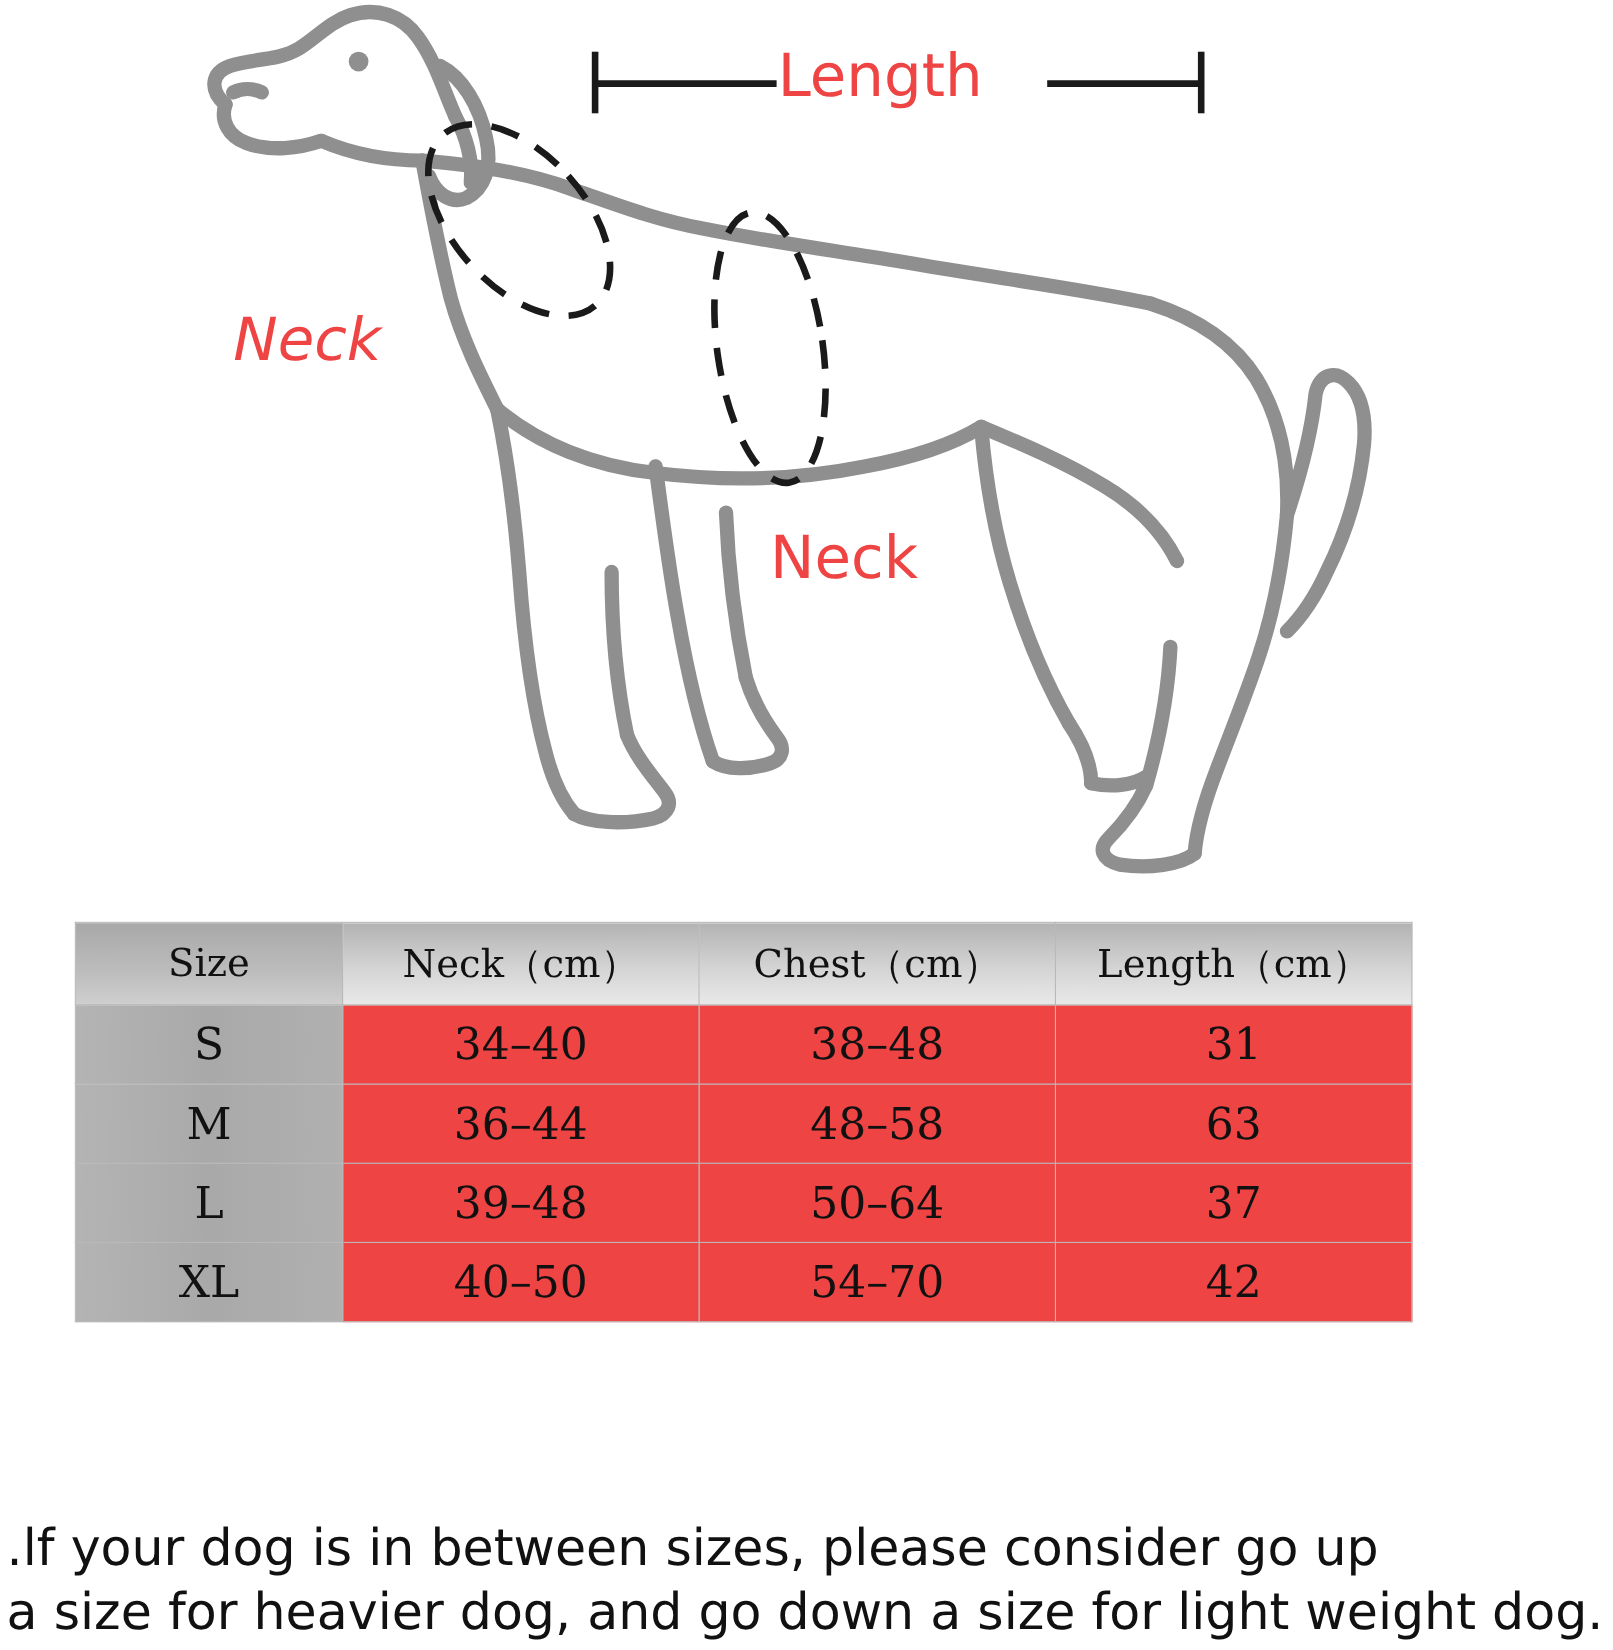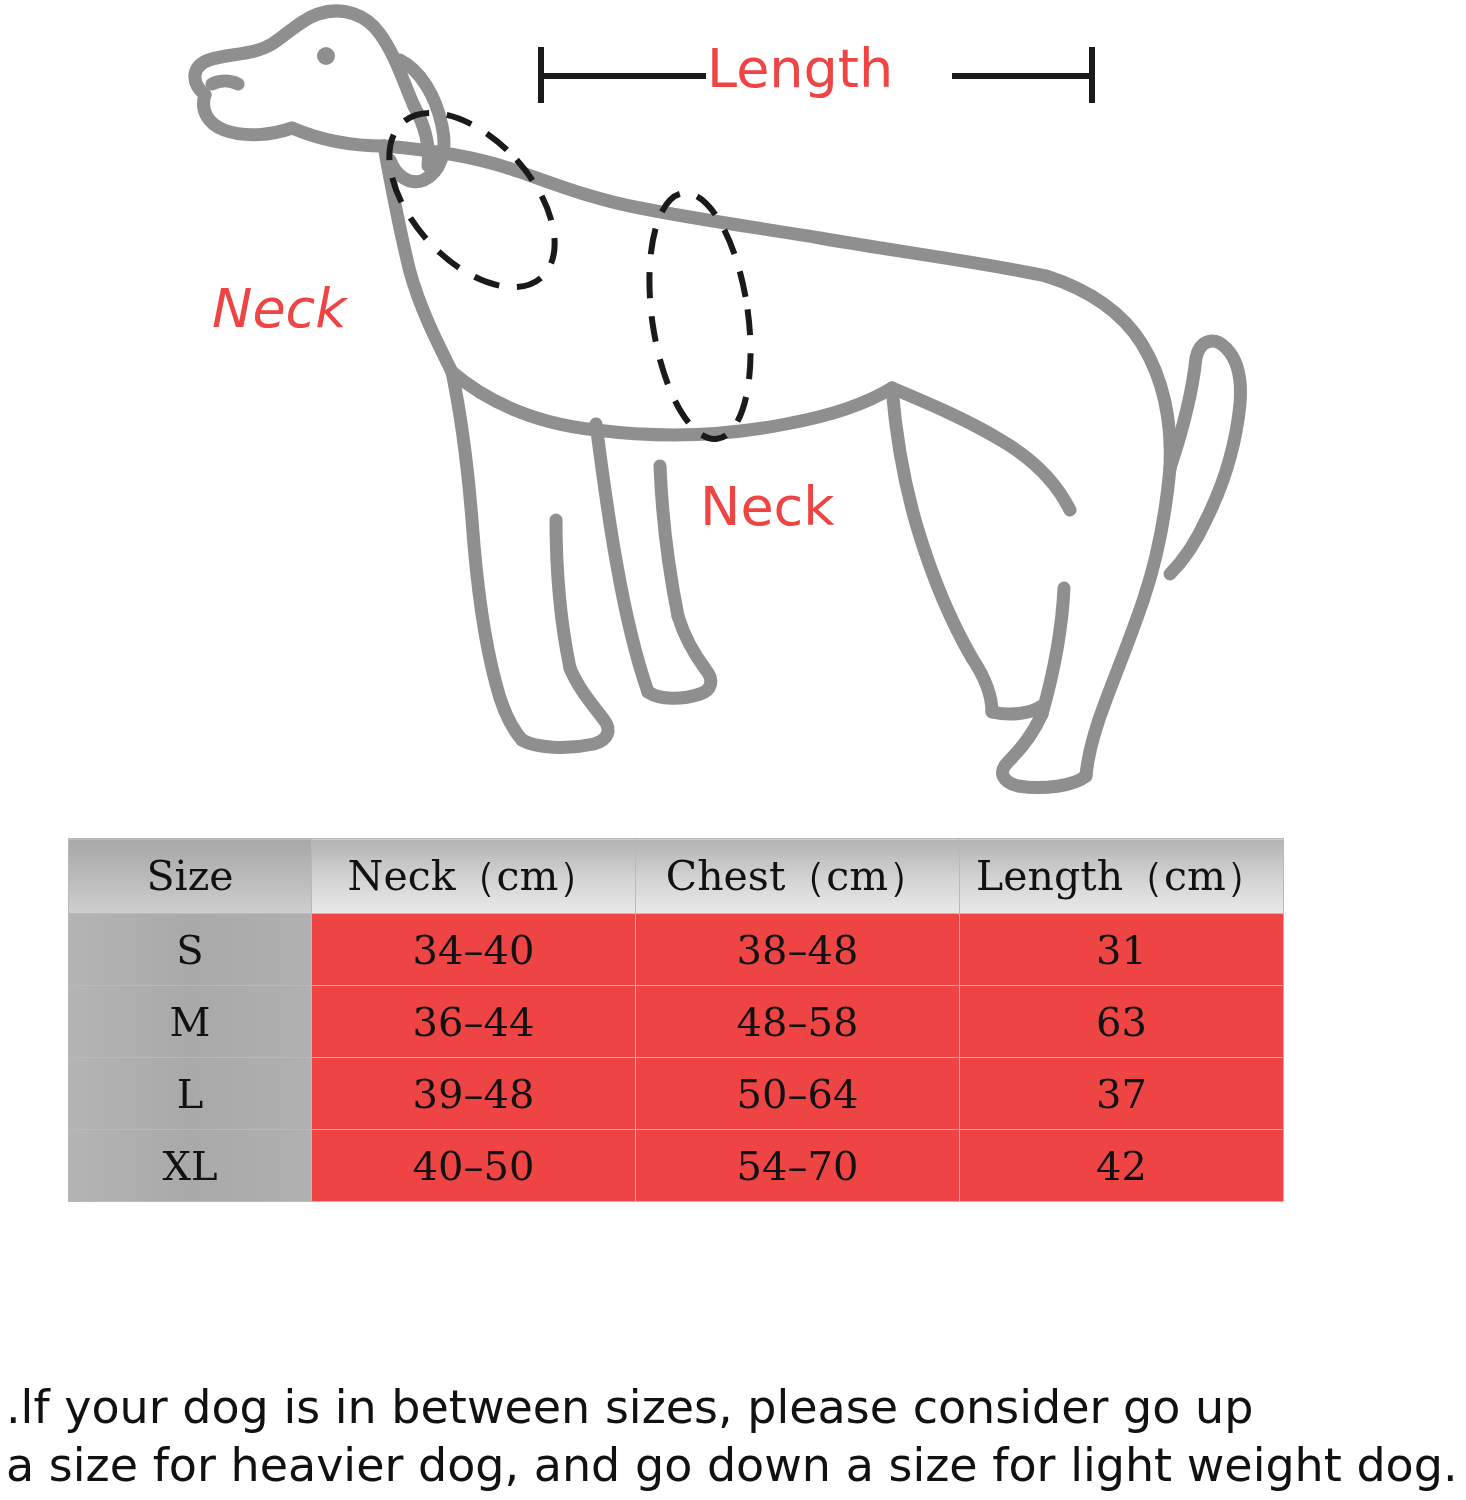--- a/index.html
+++ b/index.html
@@ -64,21 +64,21 @@
     font-family: "DejaVu Serif", serif;
     font-size: 40px;
     color: #111111;
     height: 71px;
     padding: 0;
     font-weight: normal;
   }
   #size-table thead th {
     background: linear-gradient(to bottom, #b3b3b3 0%, #d4d4d4 55%, #e9e9e9 100%);
     height: 74px;
-    font-size: 41px;
+    font-size: 35px;
     margin-top: 24px;
   }
   #size-table thead th.hdr-size {
     background: linear-gradient(to bottom, #a8a8a8 0%, #bdbdbd 60%, #cfcfcf 100%);
   }
   #size-table tbody td.cell-size {
     background: linear-gradient(to right, #b4b4b4 0%, #a9a9a9 50%, #b0b0b0 100%);
   }
   #size-table tbody td.cell-val {
     background: #ef4444;

